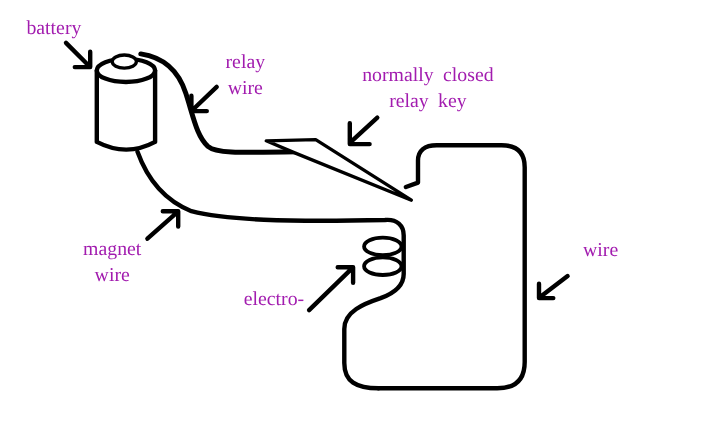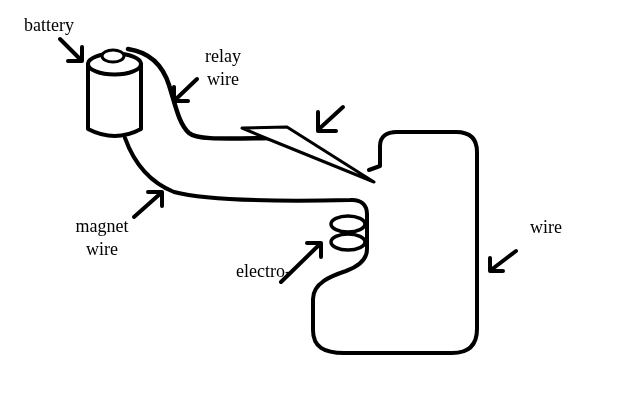--- a/index.html
+++ b/index.html
@@ -7,29 +7,29 @@
     position: relative;
     width: 640px;
     height: 400px;
     background: #ffffff;
     overflow: hidden;
     font-family: "Liberation Serif", "DejaVu Serif", serif;
   }
   #drawing { position: absolute; left: 0; top: 0; }
   .label {
     position: absolute;
-    color: #000000;
+    color: #a21caf;
     font-size: 18px;
     line-height: 23px;
     text-align: center;
     word-spacing: 4px;
     white-space: nowrap;
   }
   .label .line { display: block; }
-  .label.left-align { text-align: right; }
+  .label.left-align { text-align: center; }
 </style>
 </head>
 <body>
 
 <div id="canvas">
 
   <svg id="drawing" width="640" height="400" viewBox="0 0 640 400">
     <g stroke="#000000" fill="none" stroke-linecap="round" stroke-linejoin="round">
 
       <path stroke-width="4.5" d="M 128,49 C 148,52 162,63 169,85 C 176,107 179,124 189,133 C 196,139 212,139 270,138"></path>
@@ -68,20 +68,24 @@
 
   <div class="label" style="left:24px; top:14px; text-align:left;">
     <span class="line">battery</span>
   </div>
 
   <div class="label" style="left:188px; top:45px; width:70px;">
     <span class="line">relay</span>
     <span class="line">wire</span>
   </div>
 
+  <div class="label" style="left:304px; top:57px; width:170px;">
+    <span class="line">normally closed</span>
+    <span class="line">relay key</span>
+  </div>
 
   <div class="label" style="left:62px; top:215px; width:80px;">
     <span class="line">magnet</span>
     <span class="line">wire</span>
   </div>
 
   <div class="label left-align" style="left:207px; top:260px; width:84px;">
     <span class="line">electro-</span>
   </div>
 

